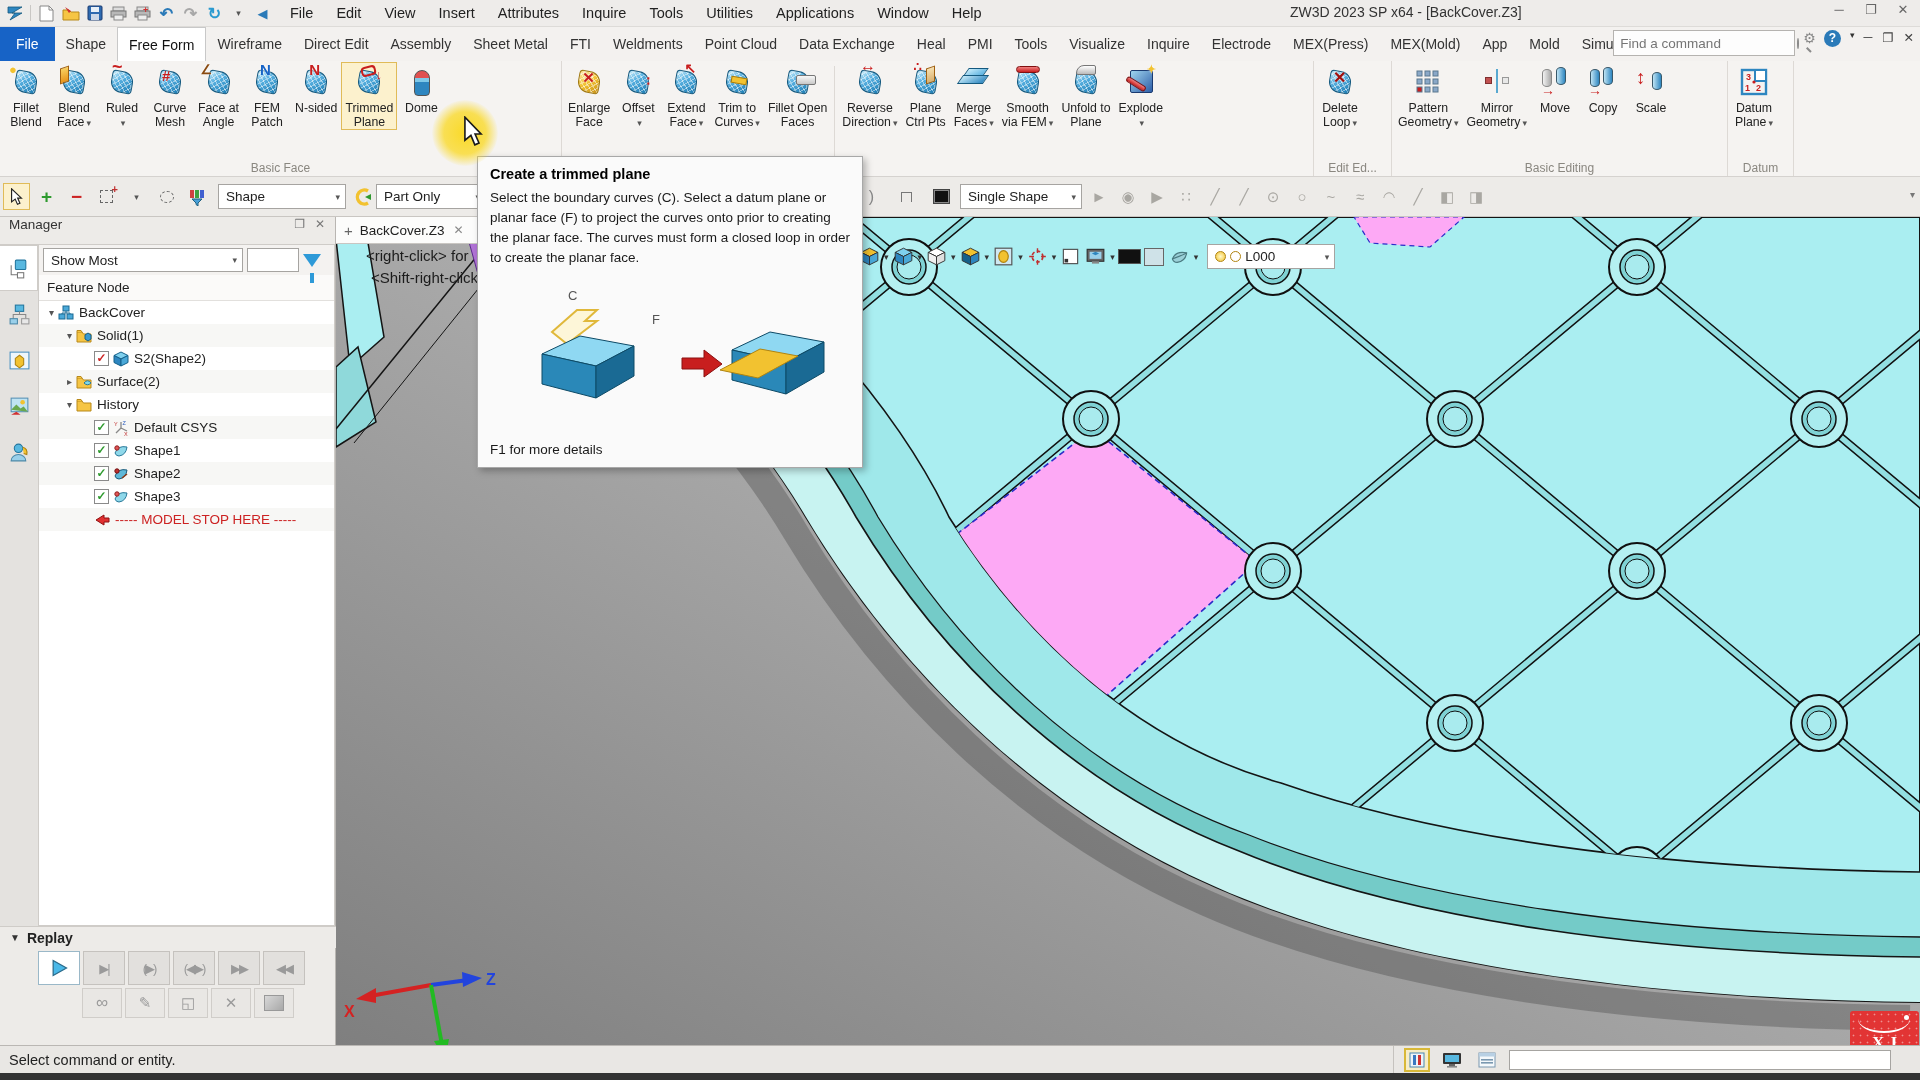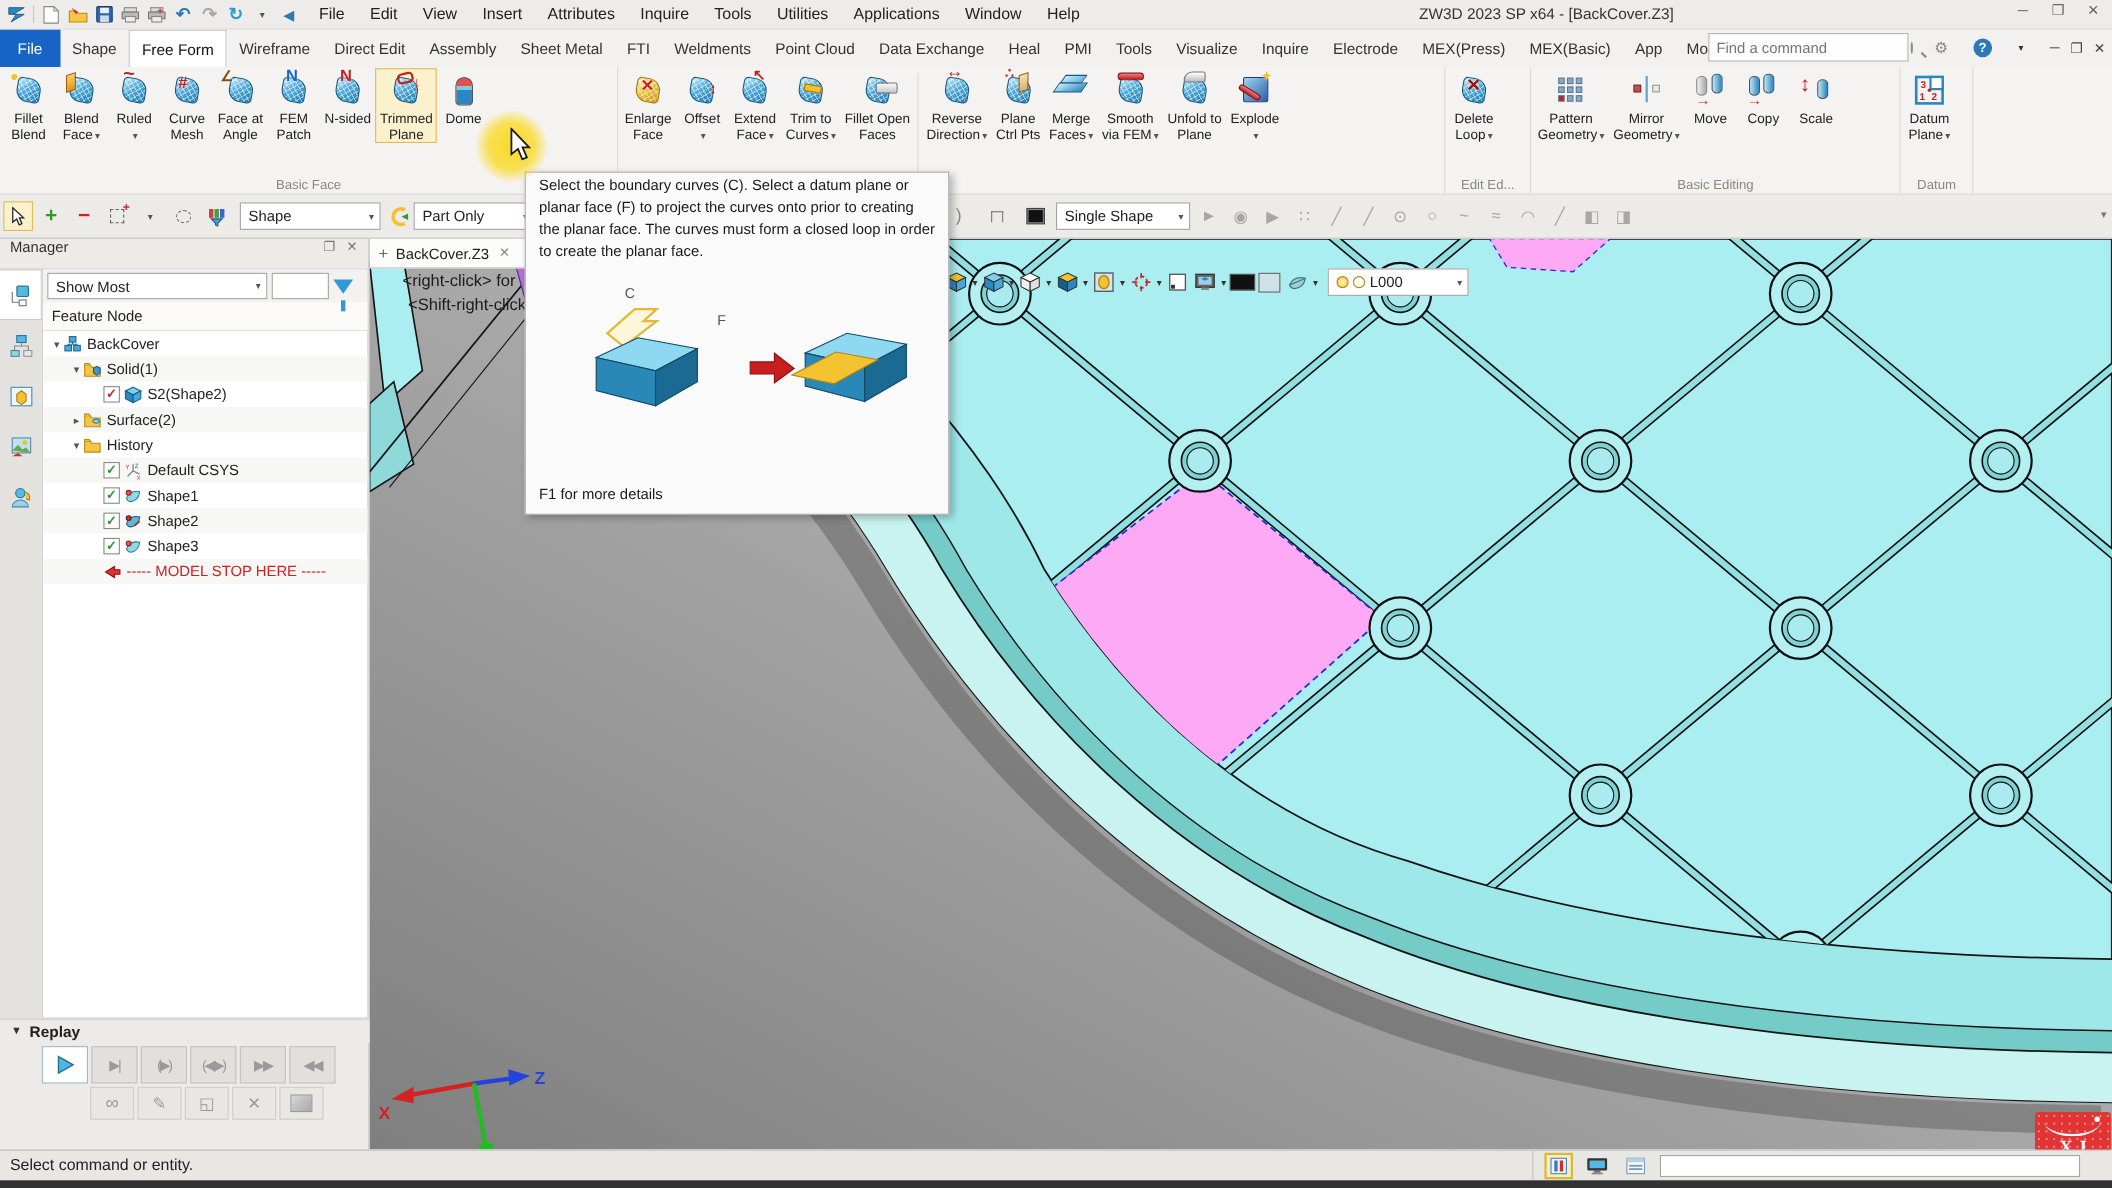--- a/index.html
+++ b/index.html
@@ -16,21 +16,21 @@
   #win-title { position:absolute; left:1290px; top:4px; font-size:14px; color:#333; }
   #tb-winbtns { position:absolute; right:8px; top:2px; display:flex; gap:14px; color:#666; font-size:13px; }
   #tb-winbtns span { width:18px; text-align:center; }
 
   
   #tabrow { position:absolute; left:0; top:27px; width:1920px; height:34px; background:#f3f1ef; display:flex; align-items:stretch; }
   .rtab { font-size:14px; color:#333; padding:0 11px; display:flex; align-items:center; white-space:nowrap; }
   .rtab.file { background:#1763c6; color:#fff; padding:0 16px; }
   .rtab.active { background:#fff; border:1px solid #c8c8c8; border-bottom:none; color:#111; position:relative; z-index:3; }
   #tab-collapse { font-size:11px; color:#777; padding:0 8px; display:flex; align-items:center; }
-  #tabrow-right { position:absolute; right:6px; top:3px; display:flex; align-items:center; gap:23px;margin-left:48px; }
+  #tabrow-right { position:absolute; right:6px; top:3px; display:flex; gap:8px;margin-left:48px; }
   #find-box { width:182px; height:26px; background:#fdfdfd; border:1px solid #b5b3b0; display:flex; align-items:center; padding:0 6px; }
   #find-box input { border:none; outline:none; flex:1; font-size:13.5px; color:#333; background:transparent; font-family:"Liberation Sans",sans-serif; }
   .search-glyph { width:11px; height:11px; border:1.6px solid #8a8a8a; border-radius:50%; position:relative; }
   .search-glyph::after { content:""; position:absolute; width:6px; height:1.6px; background:#8a8a8a; transform:rotate(45deg); left:8px; top:10px; }
   .tr-ico { font-size:14px; color:#8a8a8a; }
   .help-ico { width:17px; height:17px; border-radius:50%; background:#2a7ab8; color:#fff; font-weight:bold; font-size:12px; text-align:center; line-height:17px; }
   #rb-winbtns { display:flex; gap:10px; color:#444; font-size:12.5px; }
 
   
   #ribbon { position:absolute; left:0; top:61px; width:1920px; height:116px; background:#f5f3f1; border-bottom:1px solid #d5d2cf; display:flex; z-index:2; }
@@ -261,21 +261,21 @@
         <div class="rtab">Weldments</div>
         <div class="rtab">Point Cloud</div>
         <div class="rtab">Data Exchange</div>
         <div class="rtab">Heal</div>
         <div class="rtab">PMI</div>
         <div class="rtab">Tools</div>
         <div class="rtab">Visualize</div>
         <div class="rtab">Inquire</div>
         <div class="rtab">Electrode</div>
         <div class="rtab">MEX(Press)</div>
-        <div class="rtab">MEX(Basic)</div>
+        <div class="rtab">MEX(Mold)</div>
         <div class="rtab">App</div>
         <div class="rtab">Mold</div>
         <div class="rtab">Simulation</div>
       </div>
     <div id="tab-collapse">▴</div>
     <div id="tabrow-right">
       <div id="find-box">
         <input placeholder="Find a command" style="">
         <span class="search-glyph"></span>
       </div>
@@ -1029,20 +1029,21 @@
       </div>
     <div id="measure">96.1935 mm</div>
     <div id="watermark">
       <span class="wm-curve"></span>
         <span class="wm-dot"></span>
       <div class="wm-text">X.J</div>
     </div>
   </div>
 
   <div id="tooltip">
+    <div id="tt-title">Create a trimmed plane</div>
     <div id="tt-body">Select the boundary curves (C). Select a datum plane or planar face (F) to project the curves onto prior to creating the planar face. The curves must form a closed loop in order to create the planar face.</div>
     <div id="tt-illus">
       <svg width="330" height="146" viewBox="0 0 330 146">
         <text x="64" y="16" font-size="13" fill="#555">C</text>
         <path d="M48,48 L73,26 L93,26 L81,37 L93,37 L63,60 Z" fill="#fdf6d8" stroke="#e0b83a" stroke-width="2"></path>
         <text x="148" y="40" font-size="13" fill="#555">F</text>
         <g transform="translate(38,52)">
           <polygon points="0,18 38,0 92,10 54,30" fill="#8fd8f2" stroke="#0d4a66"></polygon>
           <polygon points="0,18 54,30 54,62 0,48" fill="#2a88b8" stroke="#0d4a66"></polygon>
           <polygon points="54,30 92,10 92,40 54,62" fill="#1a6a94" stroke="#0d4a66"></polygon>

